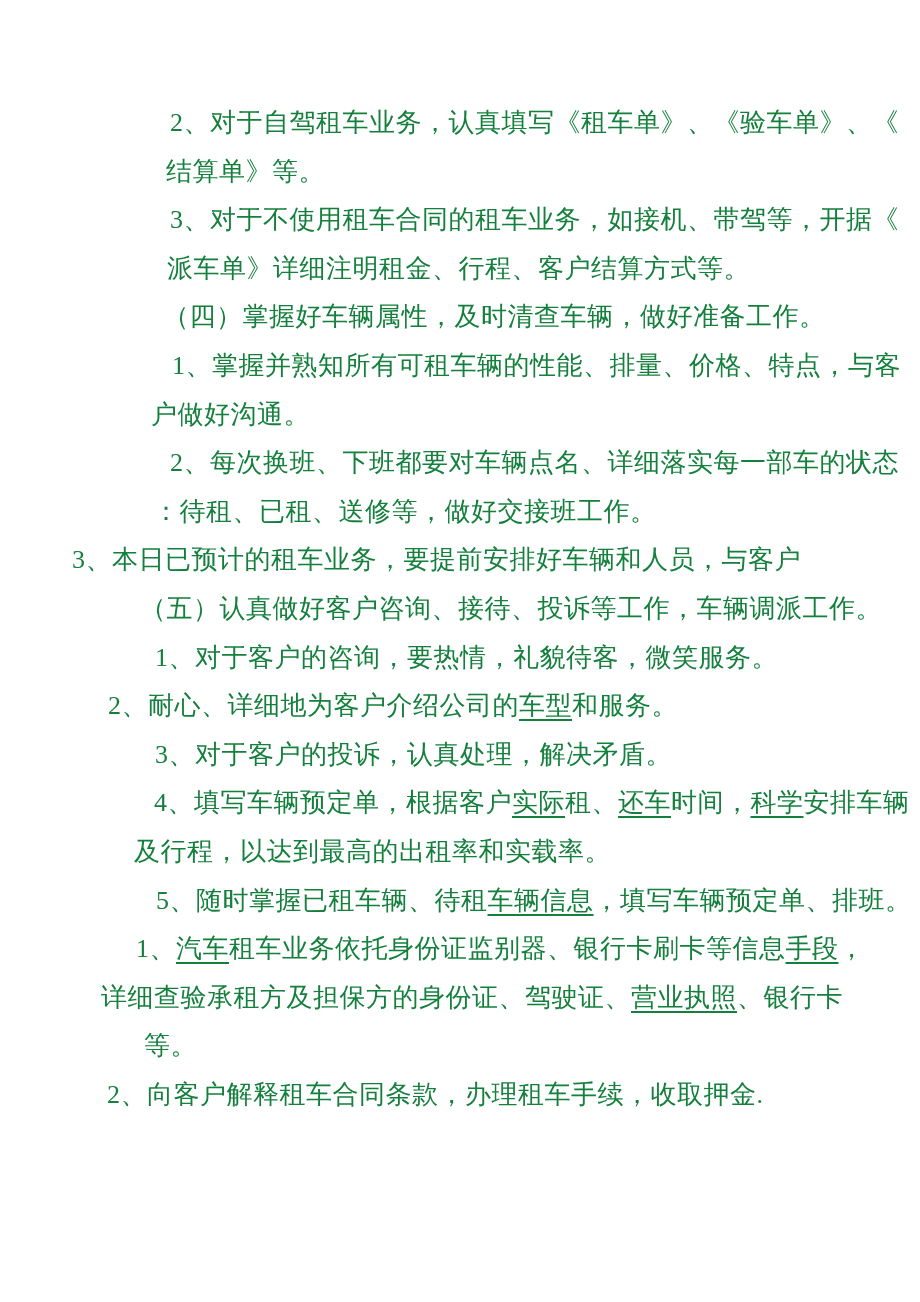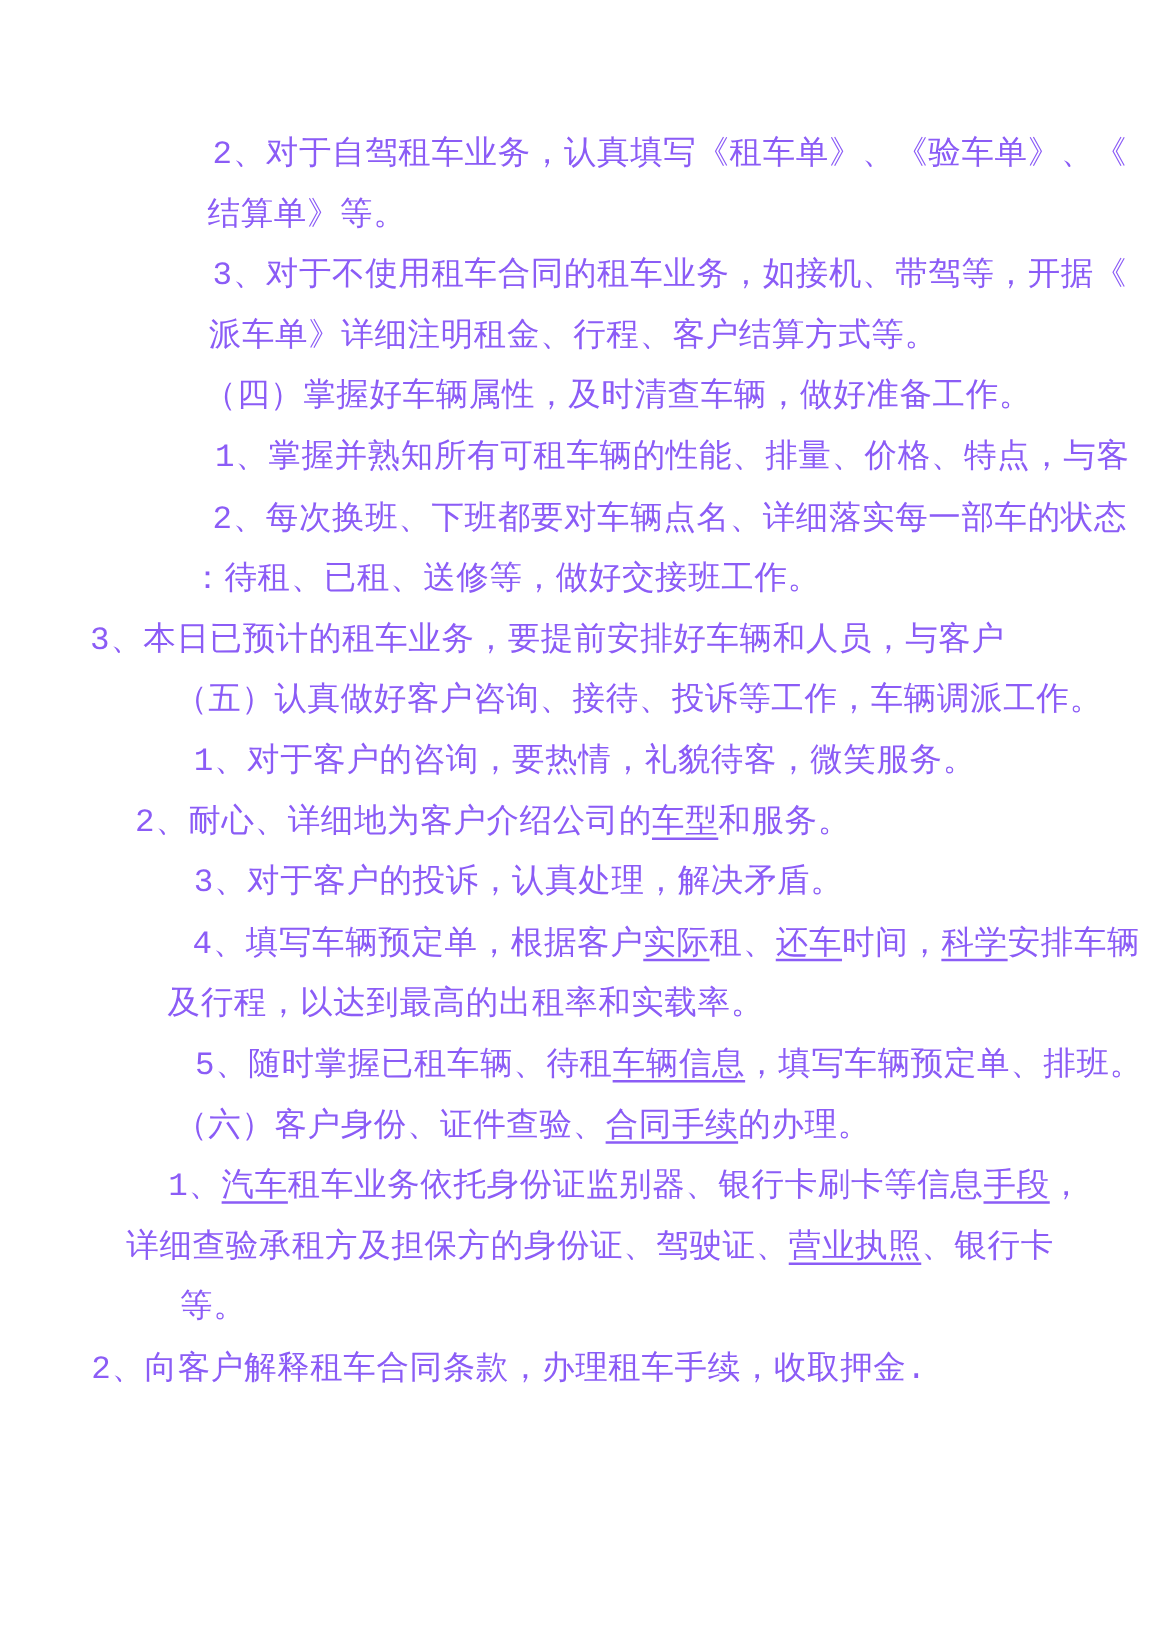--- a/index.html
+++ b/index.html
@@ -10,22 +10,22 @@
     width: 920px;
     height: 1302px;
     background: #ffffff;
     overflow: hidden;
   }
   .page {
     position: relative;
     width: 920px;
     height: 970px;
     background: #ffffff;
-    font-family: Liberation Mono, monospace;
-    color: #8b5cf6;
+    font-family: Liberation Serif, serif;
+    color: #15803d;
   }
   .doc {
     padding-top: 99px;
   }
   .line {
     height: 48.6px;
     line-height: 48.6px;
     font-size: 26px;
     letter-spacing: 0.5px;
     white-space: nowrap;
@@ -43,29 +43,29 @@
 <body>
 
 <div class="page">
   <div class="doc" id="doc">
       <div class="line" style="padding-left: 170px;"><span class="seg">2、对于自驾租车业务，认真填写《租车单》、《验车单》、《</span></div>
       <div class="line" style="padding-left: 166px;"><span class="seg">结算单》等。</span></div>
       <div class="line" style="padding-left: 170px;"><span class="seg">3、对于不使用租车合同的租车业务，如接机、带驾等，开据《</span></div>
       <div class="line" style="padding-left: 167px;"><span class="seg">派车单》详细注明租金、行程、客户结算方式等。</span></div>
       <div class="line" style="padding-left: 163px;"><span class="seg">（四）掌握好车辆属性，及时清查车辆，做好准备工作。</span></div>
       <div class="line" style="padding-left: 172px;"><span class="seg">1、掌握并熟知所有可租车辆的性能、排量、价格、特点，与客</span></div>
+      <div class="line" style="padding-left: 151px;"><span class="seg">户做好沟通。</span></div>
       <div class="line" style="padding-left: 170px;"><span class="seg">2、每次换班、下班都要对车辆点名、详细落实每一部车的状态</span></div>
       <div class="line" style="padding-left: 153px;"><span class="seg">：待租、已租、送修等，做好交接班工作。</span></div>
       <div class="line" style="padding-left: 72px;"><span class="seg">3、本日已预计的租车业务，要提前安排好车辆和人员，与客户</span></div>
       <div class="line" style="padding-left: 140px;"><span class="seg">（五）认真做好客户咨询、接待、投诉等工作，车辆调派工作。</span></div>
       <div class="line" style="padding-left: 155px;"><span class="seg">1、对于客户的咨询，要热情，礼貌待客，微笑服务。</span></div>
       <div class="line" style="padding-left: 108px;"><span class="seg">2、耐心、详细地为客户介绍公司的</span><span class="seg u">车型</span><span class="seg">和服务。</span></div>
       <div class="line" style="padding-left: 155px;"><span class="seg">3、对于客户的投诉，认真处理，解决矛盾。</span></div>
       <div class="line" style="padding-left: 154px;"><span class="seg">4、填写车辆预定单，根据客户</span><span class="seg u">实际</span><span class="seg">租、</span><span class="seg u">还车</span><span class="seg">时间，</span><span class="seg u">科学</span><span class="seg">安排车辆</span></div>
       <div class="line" style="padding-left: 134px;"><span class="seg">及行程，以达到最高的出租率和实载率。</span></div>
       <div class="line" style="padding-left: 156px;"><span class="seg">5、随时掌握已租车辆、待租</span><span class="seg u">车辆信息</span><span class="seg">，填写车辆预定单、排班。</span></div>
-      <div class="line" style="padding-left: 140px;"><span class="seg">（六）客户身份、证件查验、</span><span class="seg u">合同手续</span><span class="seg">的办理。</span></div>
       <div class="line" style="padding-left: 81px; text-align: center;"><span class="seg">1、</span><span class="seg u">汽车</span><span class="seg">租车业务依托身份证监别器、银行卡刷卡等信息</span><span class="seg u">手段</span><span class="seg">，</span></div>
       <div class="line" style="padding-left: 101px;"><span class="seg">详细查验承租方及担保方的身份证、驾驶证、</span><span class="seg u">营业执照</span><span class="seg">、银行卡</span></div>
       <div class="line" style="padding-left: 144px;"><span class="seg">等。</span></div>
-      <div class="line" style="padding-left: 73px;"><span class="seg">2、向客户解释租车合同条款，办理租车手续，收取押金.</span></div>
+      <div class="line" style="padding-left: 107px;"><span class="seg">2、向客户解释租车合同条款，办理租车手续，收取押金.</span></div>
     </div>
 </div>
 
 </body></html>

